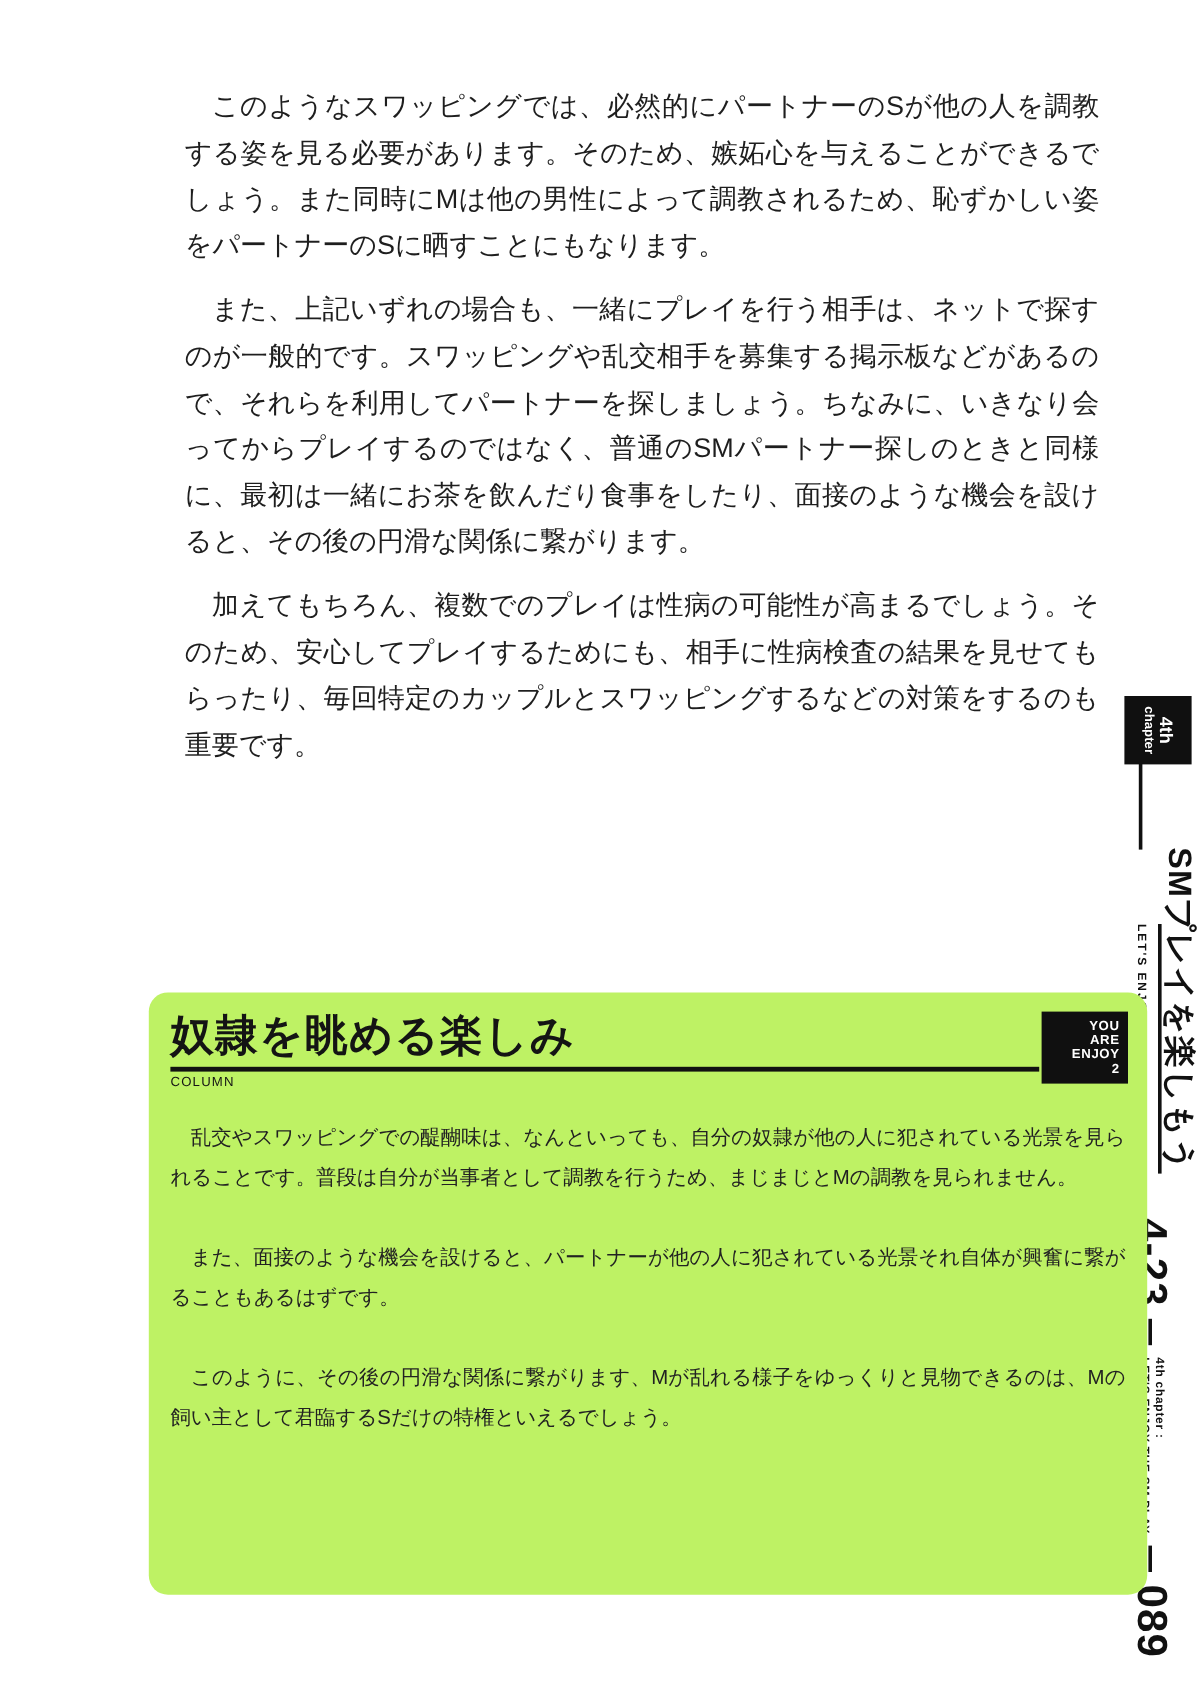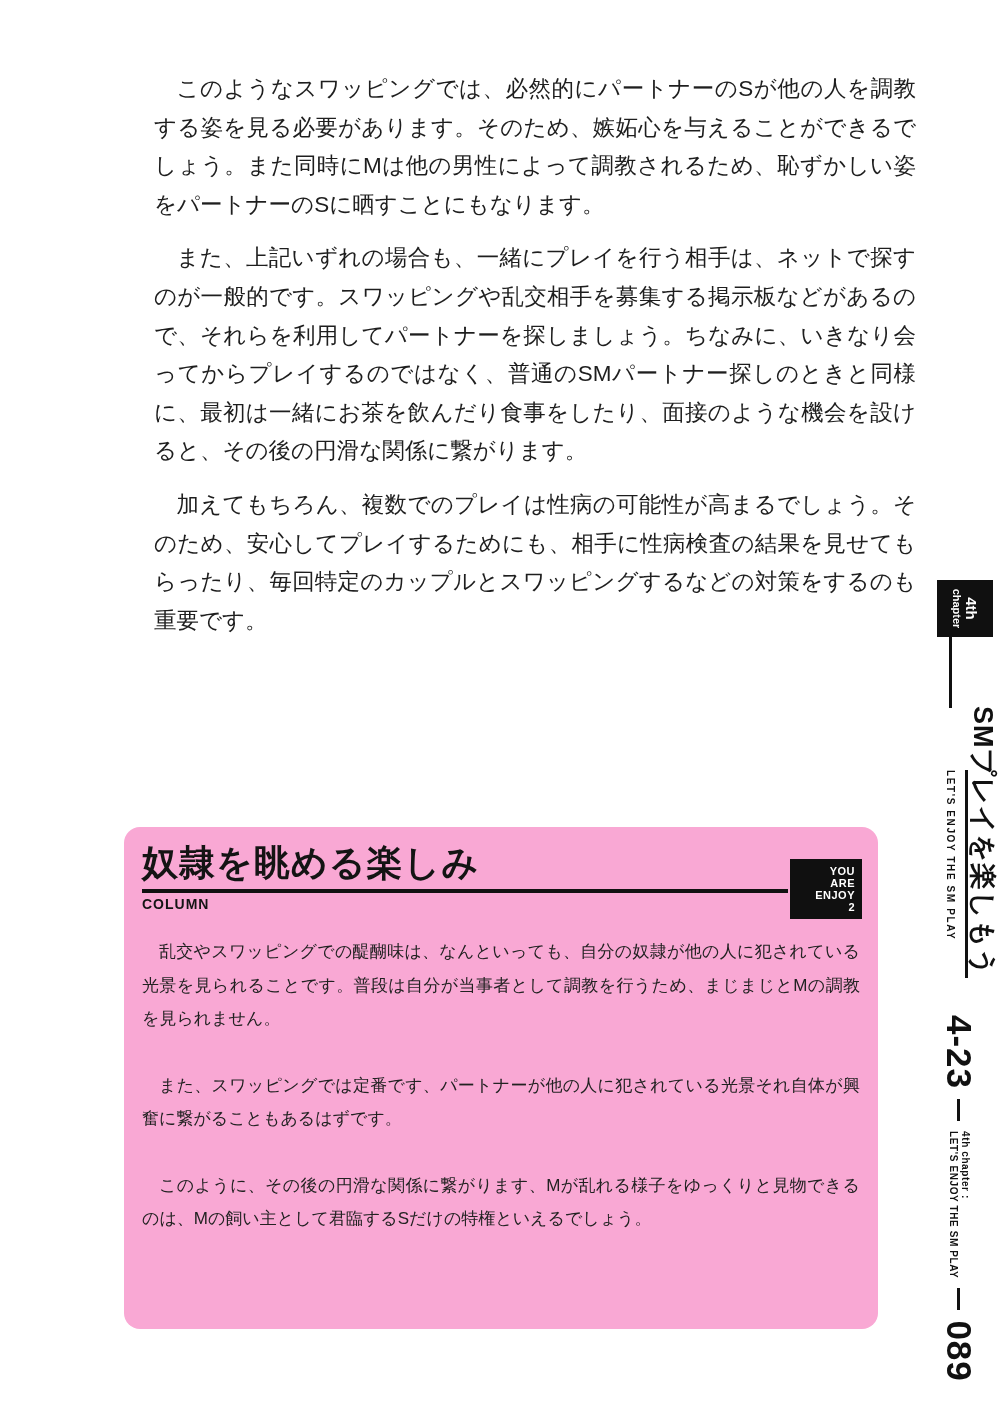--- a/index.html
+++ b/index.html
@@ -101,50 +101,50 @@
     font-weight: bold;
     line-height: 12px;
     letter-spacing: 0.6px;
     color: #111111;
   }
 
   
   .column-box {
     position: absolute;
     left: 124px; top: 827px;
-    width: 754px; height: 502px;
-    background: #f9a8d4;
+    width: 832px; height: 502px;
+    background: #bef264;
     border-radius: 16px;
     box-sizing: border-box;
     padding: 14px 18px 0 18px;
   }
   .column-title {
     margin: 0;
     font-size: 36px;
     font-weight: bold;
     letter-spacing: 1px;
     line-height: 44px;
     color: #141414;
   }
   .column-rule {
     margin-top: 4px;
     width: calc(100% - 72px);
     height: 4px;
     background: #111111;
   }
   .column-label {
     margin-top: 3px;
-    font-size: 14px;
-    font-weight: bold;
+    font-size: 11px;
+    font-weight: normal;
     letter-spacing: 1px;
     color: #141414;
   }
   .badge {
     position: absolute;
-    top: 32px; right: 16px;
+    top: 16px; right: 16px;
     width: 72px; height: 60px;
     background: #101010;
     color: #ffffff;
     box-sizing: border-box;
     padding: 6px 7px 0 0;
     text-align: right;
     font-size: 11px;
     font-weight: bold;
     line-height: 12px;
     letter-spacing: 0.5px;
@@ -201,18 +201,18 @@
 
     <div class="badge">
       <div>YOU</div>
       <div>ARE</div>
       <div>ENJOY</div>
       <div>2</div>
     </div>
 
     <div class="column-body">
       <p>乱交やスワッピングでの醍醐味は、なんといっても、自分の奴隷が他の人に犯されている光景を見られることです。普段は自分が当事者として調教を行うため、まじまじとMの調教を見られません。</p>
-      <p>また、スワッピングでは定番です、パートナーが他の人に犯されている光景それ自体が興奮に繋がることもあるはずです。</p>
+      <p>また、面接のような機会を設けると、パートナーが他の人に犯されている光景それ自体が興奮に繋がることもあるはずです。</p>
       <p>このように、その後の円滑な関係に繋がります、Mが乱れる様子をゆっくりと見物できるのは、Mの飼い主として君臨するSだけの特権といえるでしょう。</p>
     </div>
   </div>
 
 </div>
 
 </body></html>

